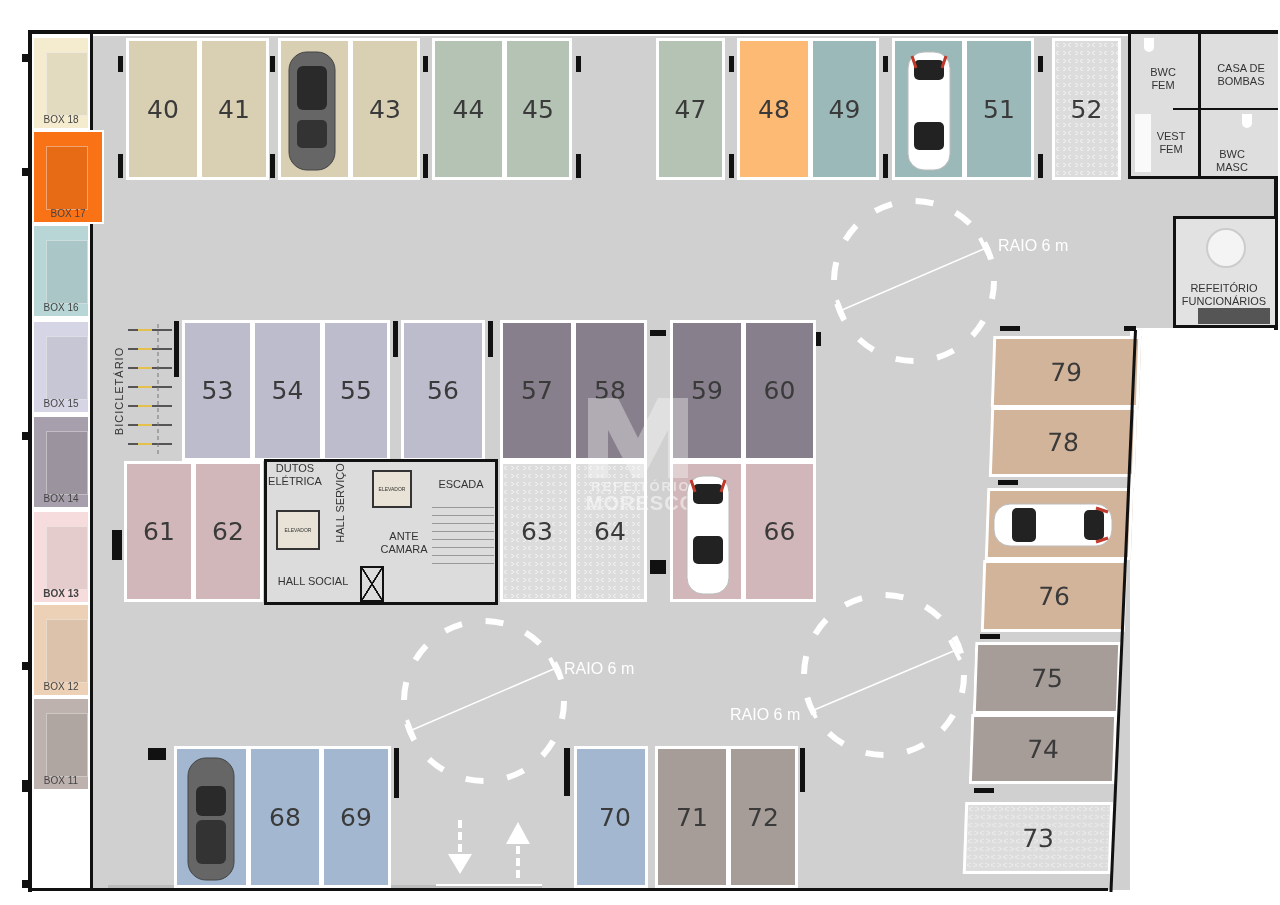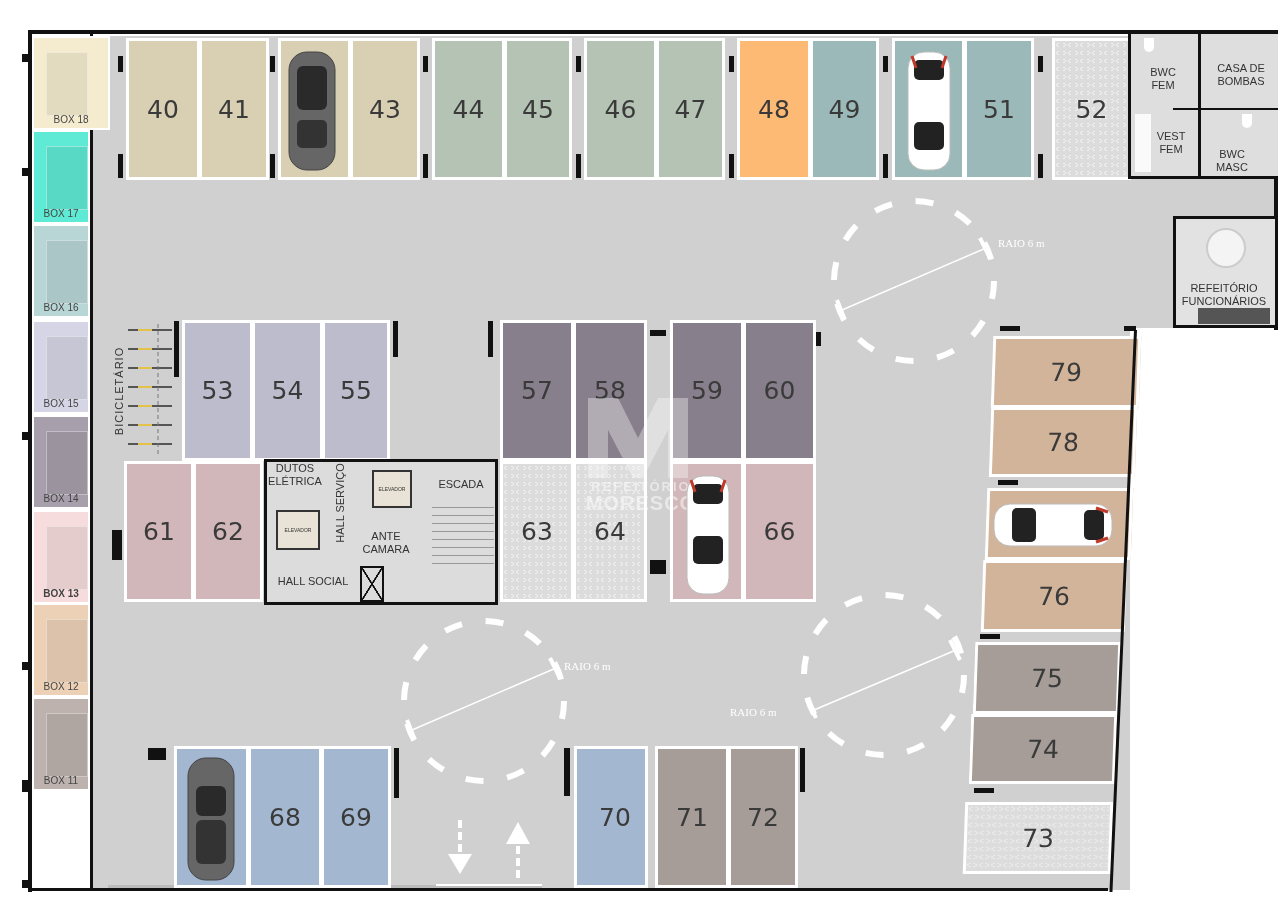--- a/index.html
+++ b/index.html
@@ -8,44 +8,44 @@
   .abs{position:absolute;box-sizing:border-box;}
   .road{background:#d0d0d0;}
   .wall{background:#111;}
   .spot{display:flex;align-items:center;justify-content:center;color:#3a3a3a;font-size:25px;font-family:"DejaVu Sans",sans-serif;border:3px solid #fff;box-sizing:border-box;}
   .hatch{background-color:#dcdcdc;background-image:radial-gradient(ellipse 6px 3px at 50% 50%, transparent 60%, #eeeeee 62%, #eeeeee 80%, transparent 82%);background-size:12px 8px;}
   .box{display:flex;flex-direction:column;justify-content:flex-end;align-items:center;font-size:10px;color:#444;border:2px solid #fff;box-sizing:border-box;padding-bottom:3px;}
   .box .inner{position:absolute;left:18px;top:14px;width:40px;height:62px;background:rgba(0,0,0,0.07);border:1px solid rgba(255,255,255,0.4);}
   .room{background:#dcdcdc;border:3px solid #111;box-sizing:border-box;font-size:11px;color:#333;text-align:center;}
   .label-sm{font-size:11px;color:#333;text-align:center;line-height:13px;}
   .stub{position:absolute;background:#111;}
-  .raio{position:absolute;color:#fff;font-size:11px;font-family:Liberation Serif, serif;}
+  .raio{position:absolute;color:#fff;font-size:16px;font-family:Liberation Sans, sans-serif;}
   .car{position:absolute;}
   svg{position:absolute;overflow:visible;}
 </style>
 </head>
 <body>
 
 <div class="floor">
 
   <div class="abs road" style="left:62px;top:6px;width:1040px;height:854px;"></div>
   <div class="abs road" style="left:1100px;top:148px;width:150px;height:150px;"></div>
 
   <div class="abs wall" style="left:0;top:0;width:1250px;height:4px;"></div>
   <div class="abs wall" style="left:0;top:0;width:4px;height:862px;"></div>
   <div class="abs wall" style="left:1246px;top:0;width:4px;height:300px;"></div>
   <div class="abs wall" style="left:0;top:858px;width:1080px;height:3px;"></div>
   <div class="abs" style="left:80px;top:855px;width:330px;height:3px;background:#bbb;"></div>
 
   <div class="abs wall" style="left:62px;top:4px;width:3px;height:856px;"></div>
-  <div class="abs box" style="left:4px;top:6px;width:78px;height:94px;background:#f5eccf;">
+  <div class="abs box" style="left:4px;top:6px;width:58px;height:94px;background:#f5eccf;">
       <div class="inner" style="left:12px;"></div>
       <span style="position:relative;">BOX 18</span>
     </div>
-  <div class="abs box" style="left:4px;top:100px;width:58px;height:94px;background:#5eead4;align-items:center;">
+  <div class="abs box" style="left:4px;top:100px;width:72px;height:94px;background:#f97316;align-items:center;">
       <div class="inner" style="left:12px;"></div>
       <span style="position:relative;">BOX 17</span>
     </div>
   <div class="abs box" style="left:4px;top:194px;width:58px;height:94px;background:#b9d6d6;">
       <div class="inner" style="left:12px;"></div>
       <span style="position:relative;">BOX 16</span>
     </div>
   <div class="abs box" style="left:4px;top:290px;width:58px;height:94px;background:#d6d5e6;">
       <div class="inner" style="left:12px;"></div>
       <span style="position:relative;">BOX 15</span>
@@ -74,28 +74,27 @@
   <div class="stub" style="left:-6px;top:750px;width:7px;height:12px;"></div>
   <div class="stub" style="left:-6px;top:850px;width:7px;height:8px;"></div>
 
   <div class="abs spot" style="left:98px;top:8px;width:74px;height:142px;background:#d9d0b3;">40</div>
   <div class="abs spot" style="left:171px;top:8px;width:70px;height:142px;background:#d9d0b3;">41</div>
   <div class="abs spot" style="left:250px;top:8px;width:73px;height:142px;background:#d9d0b3;"></div>
   <div class="abs spot" style="left:322px;top:8px;width:70px;height:142px;background:#d9d0b3;">43</div>
 
   <div class="abs spot" style="left:404px;top:8px;width:73px;height:142px;background:#b4c3b3;">44</div>
   <div class="abs spot" style="left:476px;top:8px;width:68px;height:142px;background:#b4c3b3;">45</div>
-  <div class="abs spot" style="left:556px;top:8px;width:73px;height:142px;background:#b4c3b3;">46</div>
   <div class="abs spot" style="left:628px;top:8px;width:69px;height:142px;background:#b4c3b3;">47</div>
 
   <div class="abs spot" style="left:709px;top:8px;width:74px;height:142px;background:#fdba74;">48</div>
   <div class="abs spot" style="left:782px;top:8px;width:69px;height:142px;background:#9cb9b9;">49</div>
   <div class="abs spot" style="left:864px;top:8px;width:73px;height:142px;background:#9cb9b9;"></div>
   <div class="abs spot" style="left:936px;top:8px;width:70px;height:142px;background:#9cb9b9;">51</div>
-  <div class="abs spot hatch" style="left:1024px;top:8px;width:79px;height:142px;">52</div>
+  <div class="abs spot hatch" style="left:1024px;top:8px;width:69px;height:142px;">52</div>
 
   <div class="stub" style="left:90px;top:26px;width:5px;height:16px;"></div>
   <div class="stub" style="left:90px;top:124px;width:5px;height:24px;"></div>
   <div class="stub" style="left:242px;top:26px;width:5px;height:16px;"></div>
   <div class="stub" style="left:242px;top:124px;width:5px;height:24px;"></div>
   <div class="stub" style="left:395px;top:26px;width:5px;height:16px;"></div>
   <div class="stub" style="left:395px;top:124px;width:5px;height:24px;"></div>
   <div class="stub" style="left:548px;top:26px;width:5px;height:16px;"></div>
   <div class="stub" style="left:548px;top:124px;width:5px;height:24px;"></div>
   <div class="stub" style="left:701px;top:26px;width:5px;height:16px;"></div>
@@ -132,20 +131,21 @@
   <div class="abs" style="left:1178px;top:198px;width:40px;height:40px;border-radius:50%;background:#f4f4f4;border:2px solid #ccc;box-sizing:border-box;"></div>
   <div class="abs" style="left:1143px;top:252px;width:106px;">
     <div class="label-sm">REFEITÓRIO</div>
     <div class="label-sm">FUNCIONÁRIOS</div>
   </div>
   <div class="abs" style="left:1170px;top:278px;width:72px;height:16px;background:#555;"></div>
 
   <div class="abs spot" style="left:154px;top:290px;width:71px;height:141px;background:#bdbccd;">53</div>
   <div class="abs spot" style="left:224px;top:290px;width:71px;height:141px;background:#bdbccd;">54</div>
   <div class="abs spot" style="left:294px;top:290px;width:68px;height:141px;background:#bdbccd;">55</div>
+  <div class="abs spot" style="left:373px;top:290px;width:84px;height:141px;background:#bdbccd;">56</div>
   <div class="abs spot" style="left:472px;top:290px;width:74px;height:141px;background:#877f8c;">57</div>
   <div class="abs spot" style="left:545px;top:290px;width:74px;height:141px;background:#877f8c;">58</div>
   <div class="abs spot" style="left:642px;top:290px;width:74px;height:141px;background:#877f8c;">59</div>
   <div class="abs spot" style="left:715px;top:290px;width:73px;height:141px;background:#877f8c;">60</div>
   <div class="stub" style="left:146px;top:291px;width:5px;height:56px;"></div>
   <div class="stub" style="left:365px;top:291px;width:5px;height:36px;"></div>
   <div class="stub" style="left:460px;top:291px;width:5px;height:36px;"></div>
   <div class="stub" style="left:622px;top:300px;width:16px;height:6px;"></div>
   <div class="stub" style="left:788px;top:302px;width:5px;height:14px;"></div>
 
@@ -184,21 +184,21 @@
   <div class="stub" style="left:622px;top:530px;width:16px;height:14px;"></div>
 
   <div class="abs room" style="left:236px;top:429px;width:234px;height:146px;background:#dcdcdc;"></div>
   <div class="abs" style="left:240px;top:432px;width:54px;height:32px;">
     <div class="label-sm">DUTOS</div>
     <div class="label-sm">ELÉTRICA</div>
   </div>
   <div class="abs" style="left:248px;top:480px;width:44px;height:40px;background:#e8e3d6;border:2px solid #333;box-sizing:border-box;font-size:5px;color:#333;display:flex;align-items:center;justify-content:center;">ELEVADOR</div>
   <div class="abs" style="left:268px;top:466px;width:90px;height:14px;font-size:11px;color:#333;transform:rotate(-90deg);text-align:center;">HALL SERVIÇO</div>
   <div class="abs" style="left:344px;top:440px;width:40px;height:38px;background:#e8e3d6;border:2px solid #333;box-sizing:border-box;font-size:5px;color:#333;display:flex;align-items:center;justify-content:center;">ELEVADOR</div>
-  <div class="abs" style="left:330px;top:500px;width:56px;height:32px;">
+  <div class="abs" style="left:348px;top:500px;width:56px;height:32px;">
     <div class="label-sm">ANTE</div>
     <div class="label-sm">CAMARA</div>
   </div>
   <div class="abs" style="left:400px;top:448px;width:66px;font-size:11px;color:#333;text-align:center;">ESCADA</div>
   <div class="abs" style="left:404px;top:470px;width:62px;height:64px;background:repeating-linear-gradient(180deg,#dcdcdc 0 7px,#999 7px 8px);"></div>
   <div class="abs" style="left:240px;top:545px;width:90px;font-size:11px;color:#333;text-align:center;">HALL SOCIAL</div>
   <div class="abs" style="left:332px;top:536px;width:24px;height:36px;border:2px solid #111;box-sizing:border-box;background:linear-gradient(to top right,transparent 47%,#111 48%,#111 52%,transparent 53%),linear-gradient(to top left,transparent 47%,#111 48%,#111 52%,transparent 53%);"></div>
 
   <div class="abs" style="left:560px;top:368px;width:100px;height:80px;background:rgba(255,255,255,0.35);clip-path:polygon(0 100%,0 0,30% 0,50% 50%,70% 0,100% 0,100% 100%,80% 100%,80% 40%,55% 100%,45% 100%,20% 40%,20% 100%);"></div>
   <div class="abs" style="left:538px;top:449px;width:150px;text-align:center;color:rgba(255,255,255,0.5);font-size:13px;font-weight:bold;letter-spacing:2px;">REFEITÓRIO</div>

